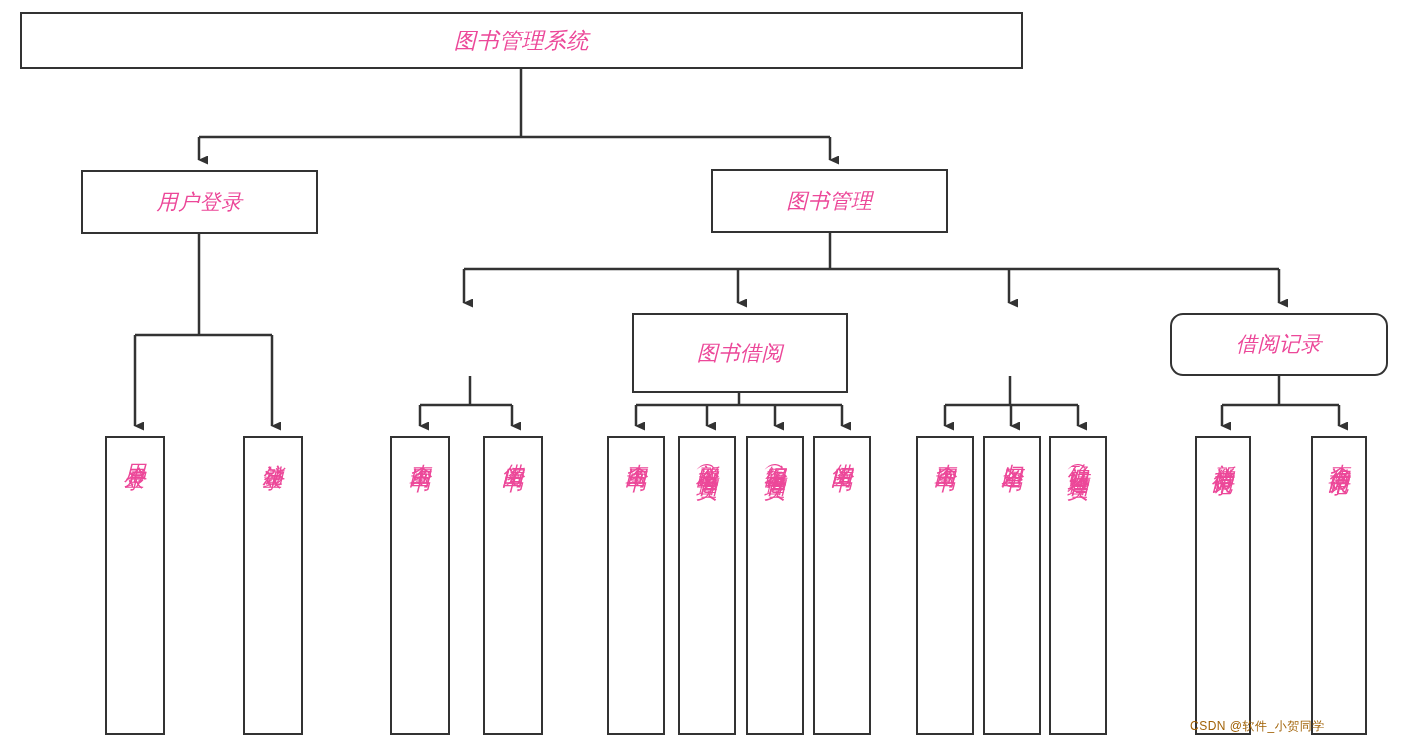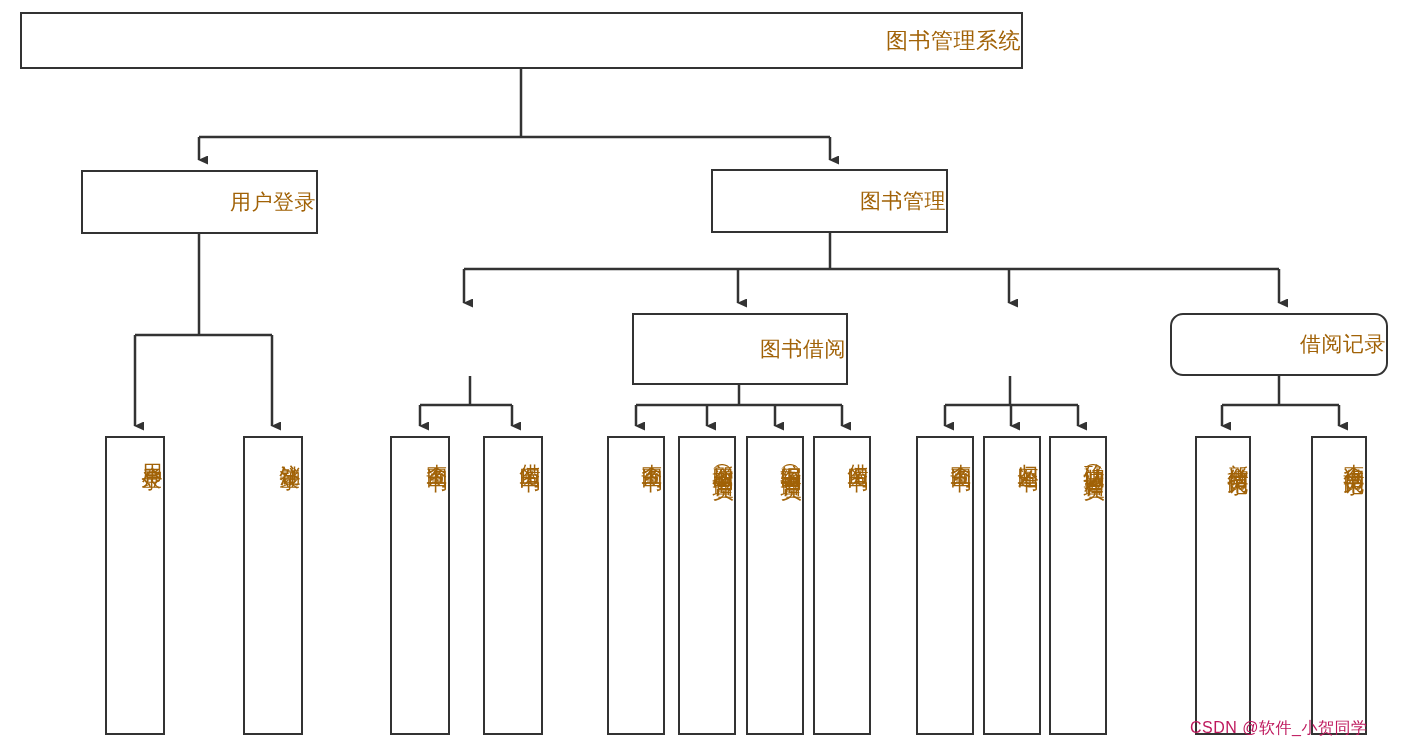--- a/index.html
+++ b/index.html
@@ -27,23 +27,24 @@
     height: 747px;
     pointer-events: none;
   }
   .node {
     position: absolute;
     box-sizing: border-box;
     border: 2.5px solid #333333;
     background: #ffffff;
     display: flex;
     align-items: center;
-    justify-content: flex-end;
+    justify-content: center;
     text-align: center;
-    color: #a16207;
+    color: #ec4899;
+    font-style: italic;
   }
   .node-label {
     display: block;
     line-height: 1.16;
     letter-spacing: 0.5px;
   }
   .node.horizontal .node-label {
     writing-mode: horizontal-tb;
     font-size: 21px;
   }
@@ -54,22 +55,22 @@
   .node.vertical .node-label {
     writing-mode: vertical-rl;
     text-orientation: upright;
     font-size: 21px;
     letter-spacing: 2.5px;
     line-height: 1;
   }
   .node.root .node-label { font-size: 22px; }
   .watermark {
     position: absolute;
-    color: #be185d;
-    font-size: 16px;
+    color: #a16207;
+    font-size: 12px;
     letter-spacing: 0.5px;
     white-space: nowrap;
     user-select: none;
   }
 </style>
 </head>
 <body>
 
 <div id="diagram-root">
 
@@ -127,21 +128,21 @@
     <span class="node-label">图书管理系统</span>
   </div>
 
   <div class="node horizontal" style="left:81px; top:170px; width:237px; height:64px;">
     <span class="node-label">用户登录</span>
   </div>
   <div class="node horizontal" style="left:711px; top:169px; width:237px; height:64px;">
     <span class="node-label">图书管理</span>
   </div>
 
-  <div class="node horizontal" style="left:632px; top:313px; width:216px; height:72px;">
+  <div class="node horizontal" style="left:632px; top:313px; width:216px; height:80px;">
     <span class="node-label">图书借阅</span>
   </div>
   <div class="node horizontal" style="left:1170px; top:313px; width:218px; height:63px;border-radius:13px;">
     <span class="node-label">借阅记录</span>
   </div>
 
   <div class="node vertical" style="left:105px; top:436px; width:60px; height:299px;">
     <span class="node-label">用户登录</span>
   </div>
   <div class="node vertical" style="left:243px; top:436px; width:60px; height:299px;">

